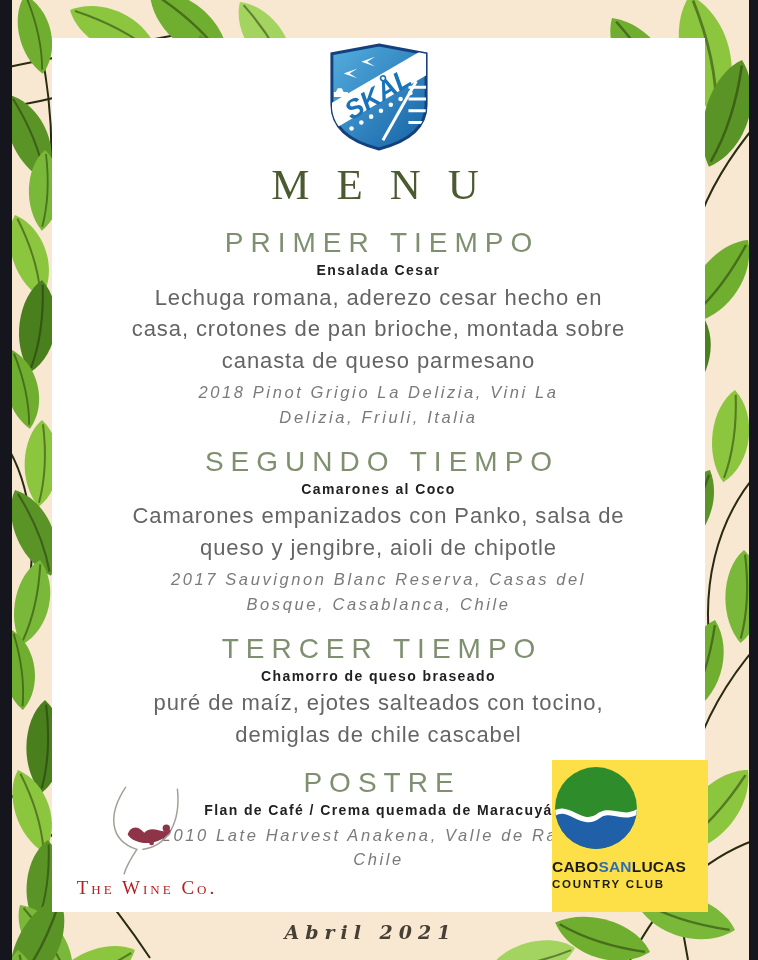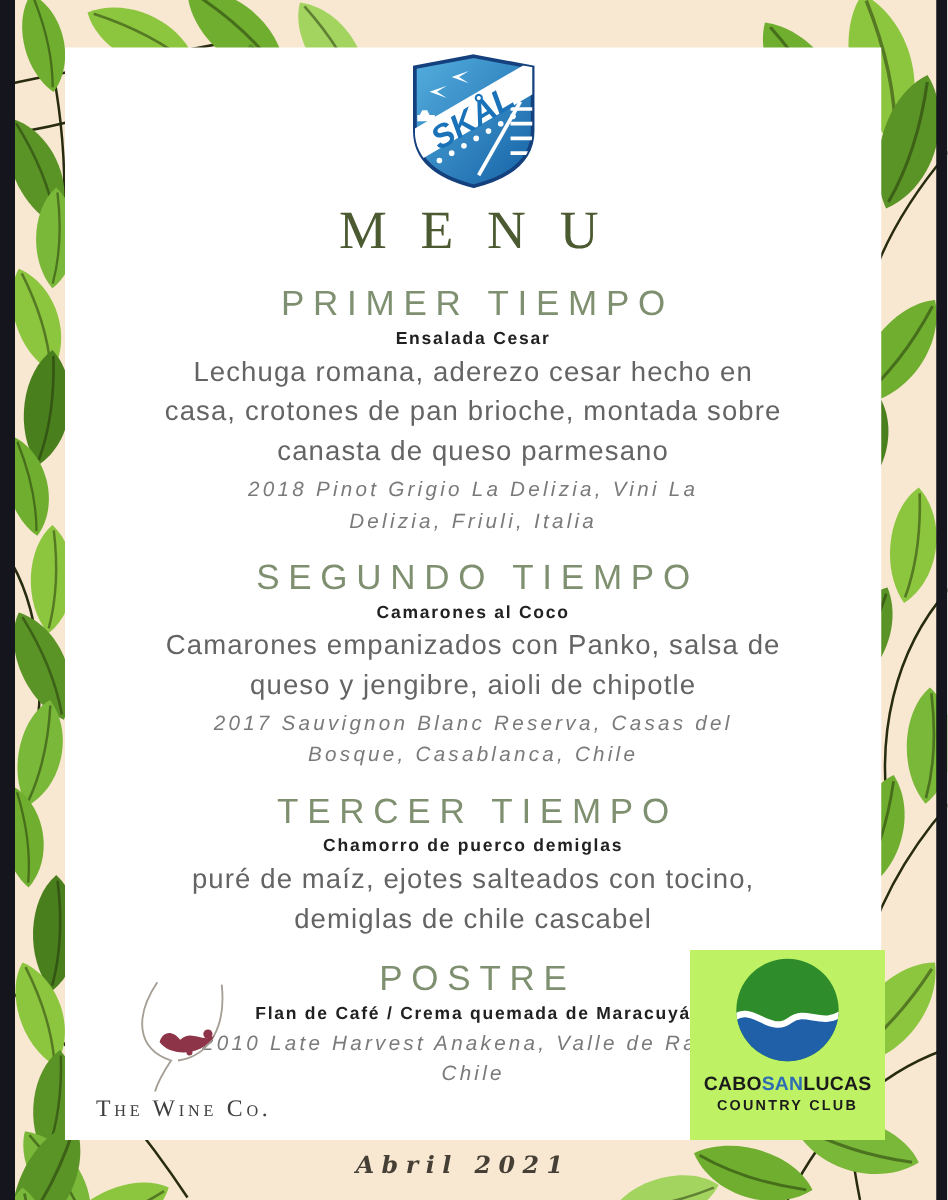--- a/index.html
+++ b/index.html
@@ -21,23 +21,23 @@
   .dish{font-size:14px;font-weight:700;color:#212121;letter-spacing:1.4px;margin:4px auto 0;
         line-height:1.3;}
   .desc{font-size:22px;color:#646464;letter-spacing:0.9px;line-height:1.45;margin:2px auto 0;}
   .wine{font-size:16.5px;font-style:italic;color:#7a7a7a;letter-spacing:2.6px;line-height:1.5;
         margin:3px auto 0;}
   .w500{max-width:500px;} .w545{max-width:545px;} .w550{max-width:550px;}
   .w430{max-width:430px;} .w440{max-width:440px;} .w470{max-width:470px;}
   .w480{max-width:480px;} .w460{max-width:460px;}
   .wineco{position:absolute;left:10px;bottom:13px;width:170px;text-align:center;}
   .wineco-label{font-family:"Liberation Serif","DejaVu Serif",serif;font-variant:small-caps;
-        font-size:19px;color:#404040;letter-spacing:3px;margin-top:-4px;}
-  .cabo{position:absolute;right:-3px;bottom:0;width:156px;height:152px;background:#bef264;
-        text-align:center;padding-top:4px;box-sizing:border-box;}
+        font-size:19px;color:#b91c1c;letter-spacing:3px;margin-top:-4px;}
+  .cabo{position:absolute;right:-3px;bottom:0;width:156px;height:152px;background:#fde047;
+        text-align:left;padding-top:4px;box-sizing:border-box;}
   .cabo-name{font-size:15.5px;font-weight:700;color:#1b1b1b;letter-spacing:0.2px;margin-top:2px;}
   .cabo-name .blue{color:#2e6db4;}
   .cabo-sub{font-size:11.5px;font-weight:700;color:#1b1b1b;letter-spacing:1.8px;margin-top:2px;}
   .date{position:absolute;left:0;right:17px;top:921px;text-align:center;
         font-family:"DejaVu Serif",serif;font-style:italic;font-weight:700;font-size:19px;
         letter-spacing:6px;color:#453f35;}
 </style>
 </head>
 <body>
 
@@ -178,21 +178,21 @@
 
     <div class="course">
       <div class="course-heading">SEGUNDO TIEMPO</div>
       <div class="dish">Camarones al Coco</div>
       <div class="desc w545">Camarones empanizados con Panko, salsa de queso y jengibre, aioli de chipotle</div>
       <div class="wine w470">2017 Sauvignon Blanc Reserva, Casas del Bosque, Casablanca, Chile</div>
     </div>
 
     <div class="course">
       <div class="course-heading">TERCER TIEMPO</div>
-      <div class="dish">Chamorro de puerco demiglas</div>
+      <div class="dish">Chamorro de queso braseado</div>
       <div class="desc w550">puré de maíz, ejotes salteados con tocino, demiglas de chile cascabel</div>
     </div>
 
     <div class="course">
       <div class="course-heading">POSTRE</div>
       <div class="dish w430">Flan de Café / Crema quemada de Maracuyá</div>
       <div class="wine w460">2010 Late Harvest Anakena, Valle de Rapel, Chile</div>
     </div>
 
     <div class="wineco">

